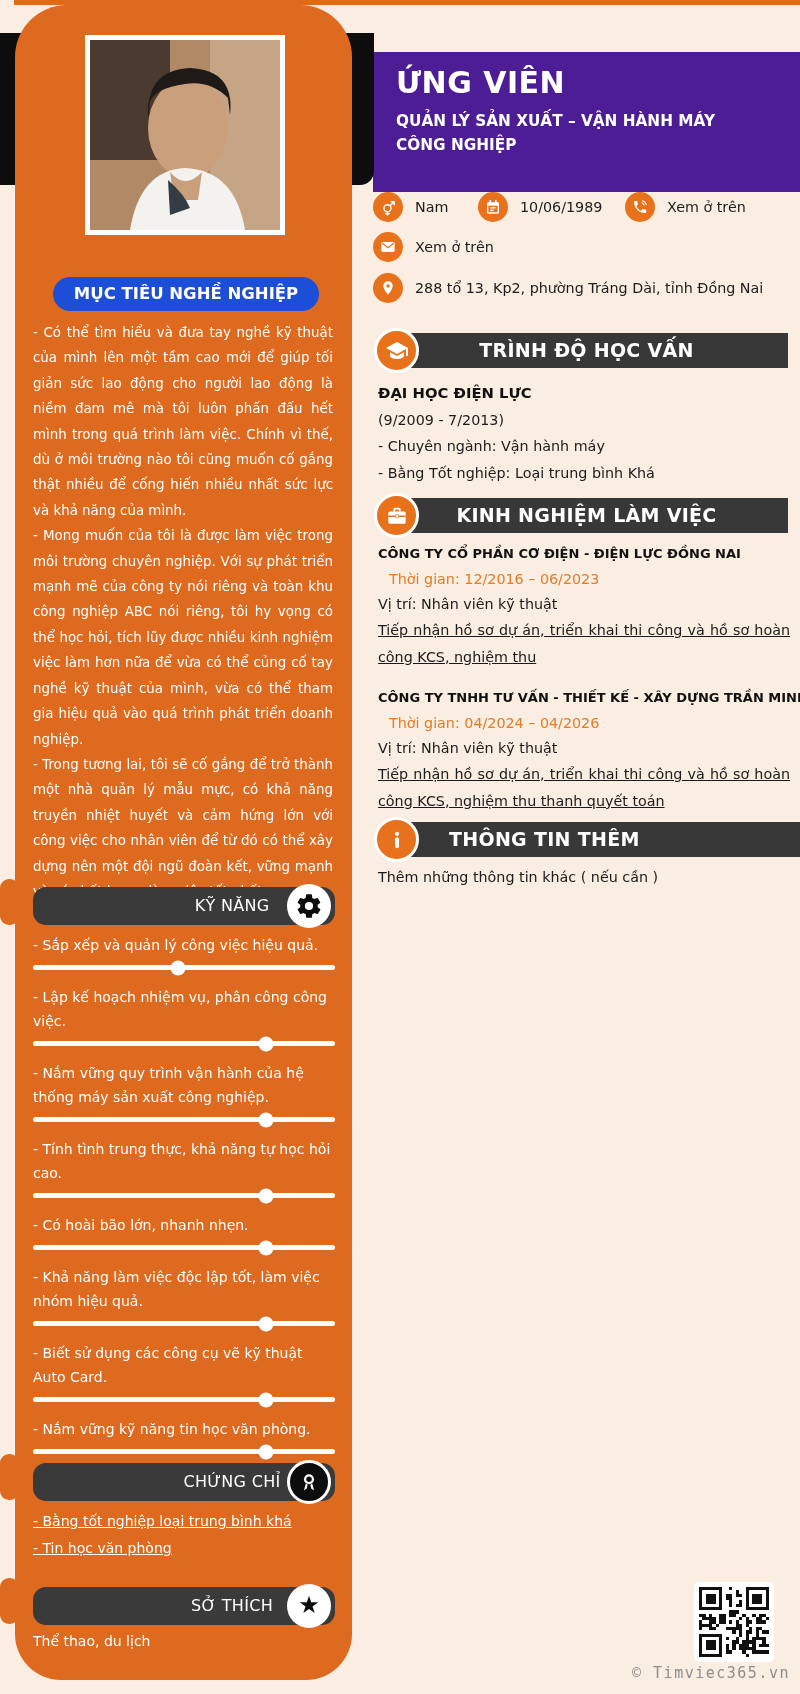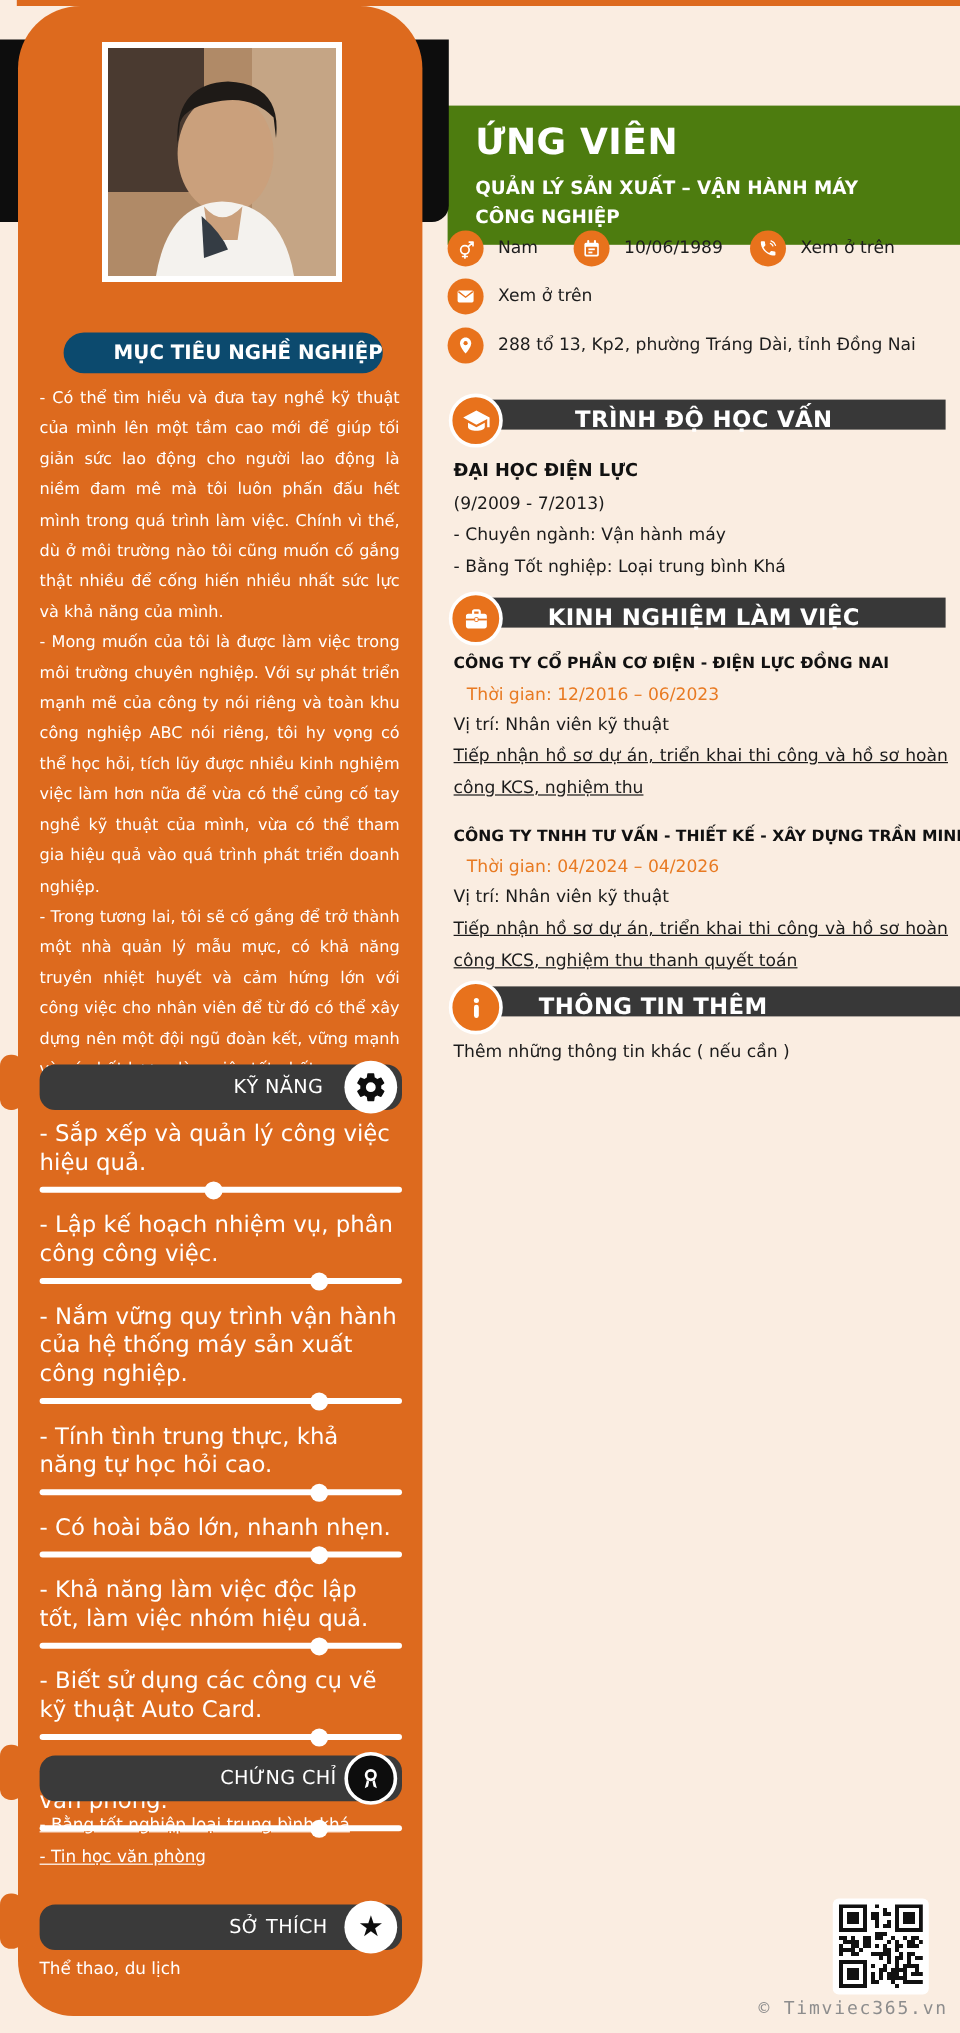--- a/index.html
+++ b/index.html
@@ -16,57 +16,57 @@
   .header-ribbon{left:0;top:33px;width:374px;height:152px;background:#0D0D0D;border-radius:0 0 14px 0;z-index:1;}
   .side-tab{left:0;width:19px;height:46px;background:#DD6A1E;border-radius:9px;z-index:1;}
 
   
   .sidebar{left:15px;top:5px;width:337px;height:1675px;background:#DD6A1E;
     border-radius:52px 52px 46px 46px;z-index:2;}
   .photo-frame{left:70px;top:30px;width:190px;height:190px;background:#fff;padding:5px;box-sizing:content-box;}
   .photo{width:190px;height:190px;background:linear-gradient(160deg,#d9c2a9 0%,#b59370 55%,#8f7154 100%);overflow:hidden;position:relative;}
   .photo svg{position:absolute;left:0;top:0;}
 
-  .objective-pill{left:38px;top:272px;width:266px;height:34px;background:#0c4a6e;border-radius:17px;
-    color:#fff;font-weight:bold;font-size:16.5px;line-height:34px;text-align:right;}
+  .objective-pill{left:38px;top:272px;width:266px;height:34px;background:#1d4ed8;border-radius:17px;
+    color:#fff;font-weight:bold;font-size:16.5px;line-height:34px;text-align:center;}
   .objective-text{left:18px;top:315px;width:300px;color:#fff;font-size:13.4px;line-height:25.4px;text-align:justify;}
   .objective-text p{margin:0;}
 
   .sbar{left:18px;width:302px;height:38px;background:#3A3A3A;border-radius:13px;color:#fff;}
   .sbar-title{width:100%;text-align:center;font-size:16px;font-weight:normal;line-height:38px;letter-spacing:.3px;margin-left:48px;}
   .sbar-icon{position:absolute;right:4px;top:-3px;width:44px;height:44px;border-radius:50%;
     display:flex;align-items:center;justify-content:center;}
   .icon-white-circle{background:#fff;color:#0D0D0D;}
   .icon-black-circle{background:#0D0D0D;border:3px solid #fff;width:38px;height:38px;}
   .sbar-kynang{top:882px;}
   .sbar-chungchi{top:1458px;}
   .sbar-sothich{top:1582px;}
 
   .skills-list{left:18px;top:928px;width:302px;}
   .skill{margin-bottom:15px;}
-  .skill-label{color:#fff;font-size:19px;line-height:24px;}
+  .skill-label{color:#fff;font-size:14px;line-height:24px;}
   .skill-track{position:relative;margin-top:8px;height:5px;background:#fff;border-radius:3px;}
   .skill-thumb{position:absolute;top:50%;width:15px;height:15px;background:#fff;border-radius:50%;
     transform:translate(-50%,-50%);}
 
   .cert-list{left:18px;top:1503px;width:300px;color:#fff;font-size:14px;line-height:27px;text-decoration:underline;}
   .hobby-text{left:18px;top:1628px;width:300px;color:#fff;font-size:14px;}
 
   
-  .salmon-header{left:373px;top:52px;width:427px;height:116px;background:#4d7c0f;box-sizing:border-box;
-    padding:13px 0 0 23px;color:#fff;margin-top:36px;}
+  .salmon-header{left:373px;top:52px;width:427px;height:140px;background:#4c1d95;box-sizing:border-box;
+    padding:13px 0 0 23px;color:#fff;}
   .cv-name{font-size:30px;font-weight:bold;letter-spacing:.5px;}
   .cv-position{margin-top:9px;width:368px;font-size:15.3px;font-weight:bold;line-height:24px;}
 
   .contact-icon{width:30px;height:30px;border-radius:50%;background:#E8721C;color:#fff;
     display:flex;align-items:center;justify-content:center;}
   .contact-label{font-size:14.3px;color:#1D1D1D;line-height:30px;white-space:nowrap;}
   .contact-group{display:flex;gap:12px;}
 
-  .mbar{height:25px;background:#383838;}
+  .mbar{height:35px;background:#383838;}
   .mbar-title{color:#fff;font-size:19px;font-weight:bold;line-height:35px;text-align:center;letter-spacing:.3px;}
   .mbar-title.left{text-align:left;padding-left:64px;}
   .mbar-icon{width:39px;height:39px;border-radius:50%;background:#E8721C;border:3px solid #fff;
     display:flex;align-items:center;justify-content:center;color:#fff;z-index:3;}
   .bar-edu{left:385px;top:333px;width:403px;}
   .bar-exp{left:385px;top:498px;width:403px;}
   .bar-add{left:385px;top:822px;width:415px;}
   .icon-edu{left:374px;top:328px;}
   .icon-exp{left:374px;top:493px;}
   .icon-add{left:374px;top:817px;}

